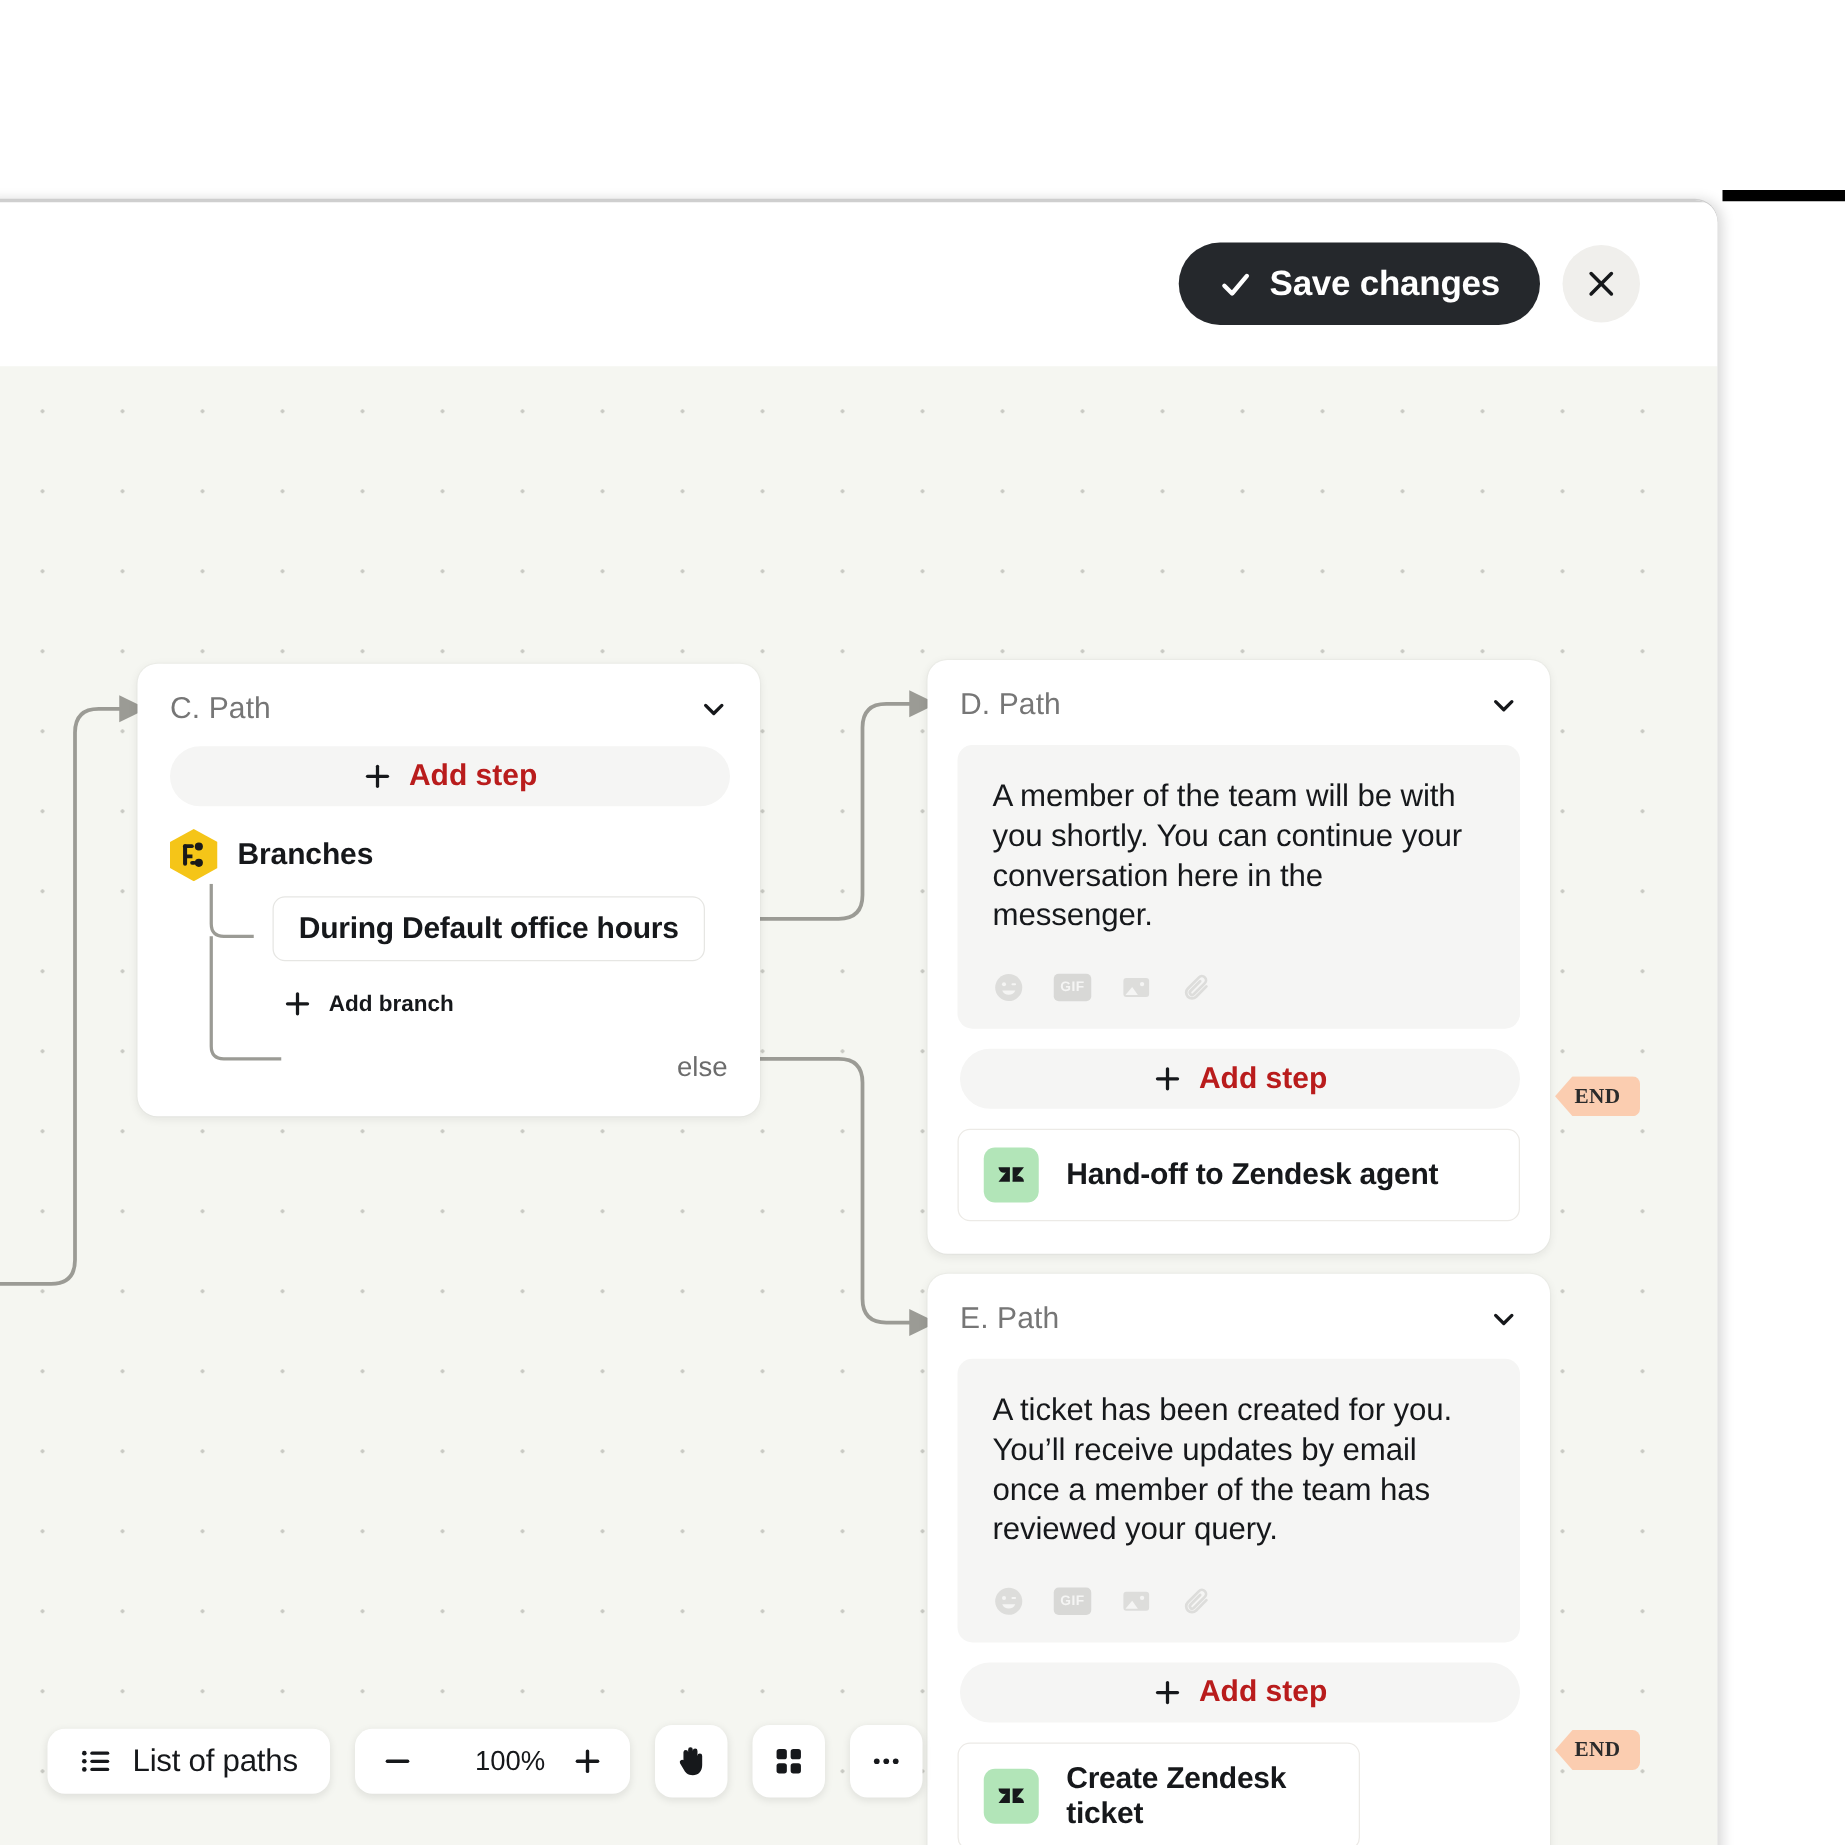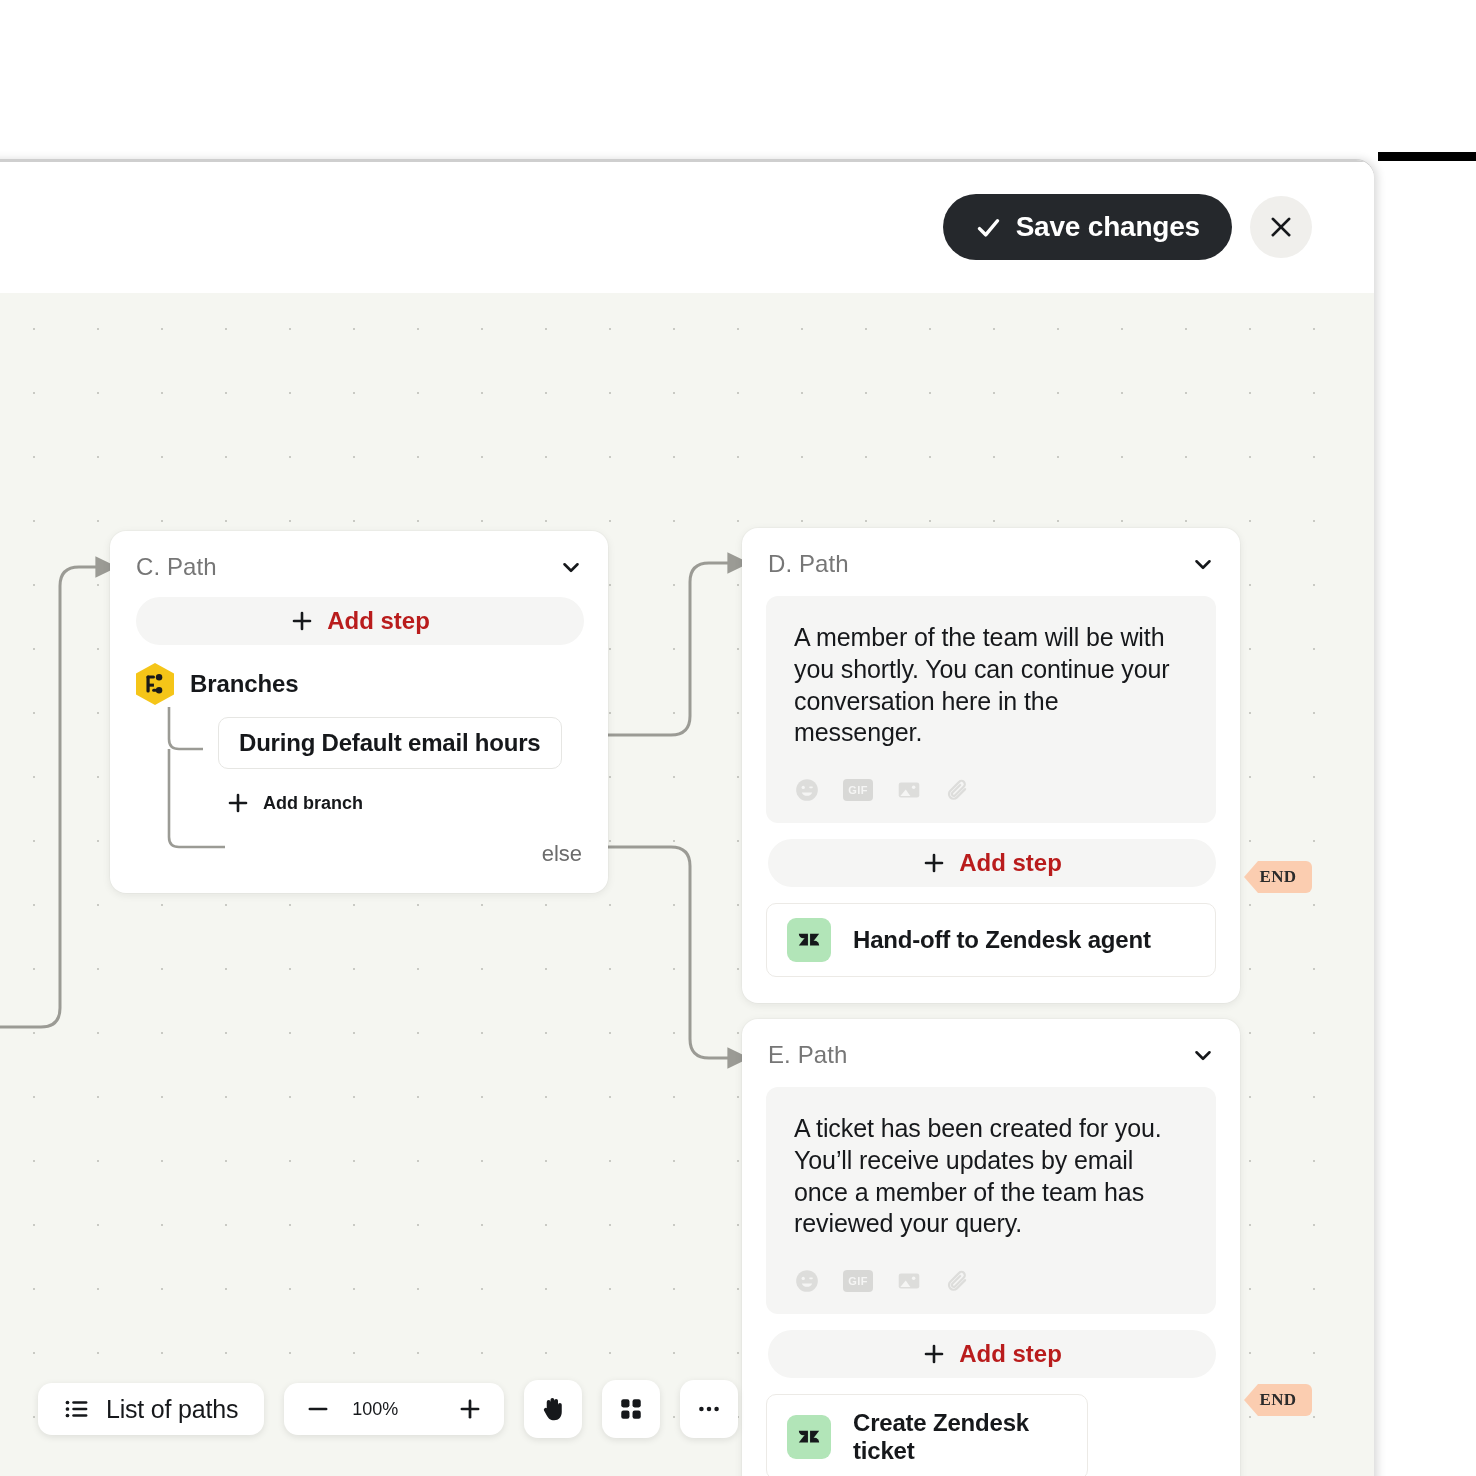--- a/index.html
+++ b/index.html
@@ -186,21 +186,21 @@
   }
   .tb-group{
     display:flex;align-items:center;
     background:#ffffff;border-radius:14px;
     box-shadow:0 2px 7px rgba(20,20,20,0.10);
     height:52px;
   }
   .tb-paths{ gap:16px; padding:0 26px; cursor:pointer;}
   .tb-paths .label{ font-size:25px;color:#16181b;letter-spacing:-0.2px;}
   .tb-zoom{ padding:0 18px; gap:18px;}
-  .tb-zoom .zlabel{ font-size:18px;color:#16181b;min-width:84px;text-align:left;}
+  .tb-zoom .zlabel{ font-size:22px;color:#16181b;min-width:84px;text-align:right;}
   .tb-btn{
     width:58px;height:58px;border-radius:14px;background:#fff;border:none;
     display:flex;align-items:center;justify-content:center;cursor:pointer;
     box-shadow:0 2px 7px rgba(20,20,20,0.10);
   }
   .icon-btn{
     background:none;border:none;cursor:pointer;display:flex;
     align-items:center;justify-content:center;width:32px;height:32px;padding:0;
   }
 </style>
@@ -284,21 +284,21 @@
             </svg>
             <span class="branch-label">Branches</span>
           </div>
 
           <svg class="branch-tree" viewBox="0 0 120 150" fill="none" stroke="#9b9b95" stroke-width="2.6">
             <path d="M3,0 L3,32 Q3,42 13,42 L37,42"></path>
             <path d="M3,42 L3,130 Q3,140 13,140 L59,140"></path>
           </svg>
 
           <div class="branch-pill">
-            <span>During Default email hours</span>
+            <span>During Default office hours</span>
           </div>
 
           <button class="add-branch">
             <span class="plus">
               <svg viewBox="0 0 24 24" fill="none" stroke="#16181b" stroke-width="2.6" stroke-linecap="round">
                   <line x1="12" y1="4" x2="12" y2="20"></line>
                   <line x1="4" y1="12" x2="20" y2="12"></line>
                 </svg>
             </span>
             <span>Add branch</span>

